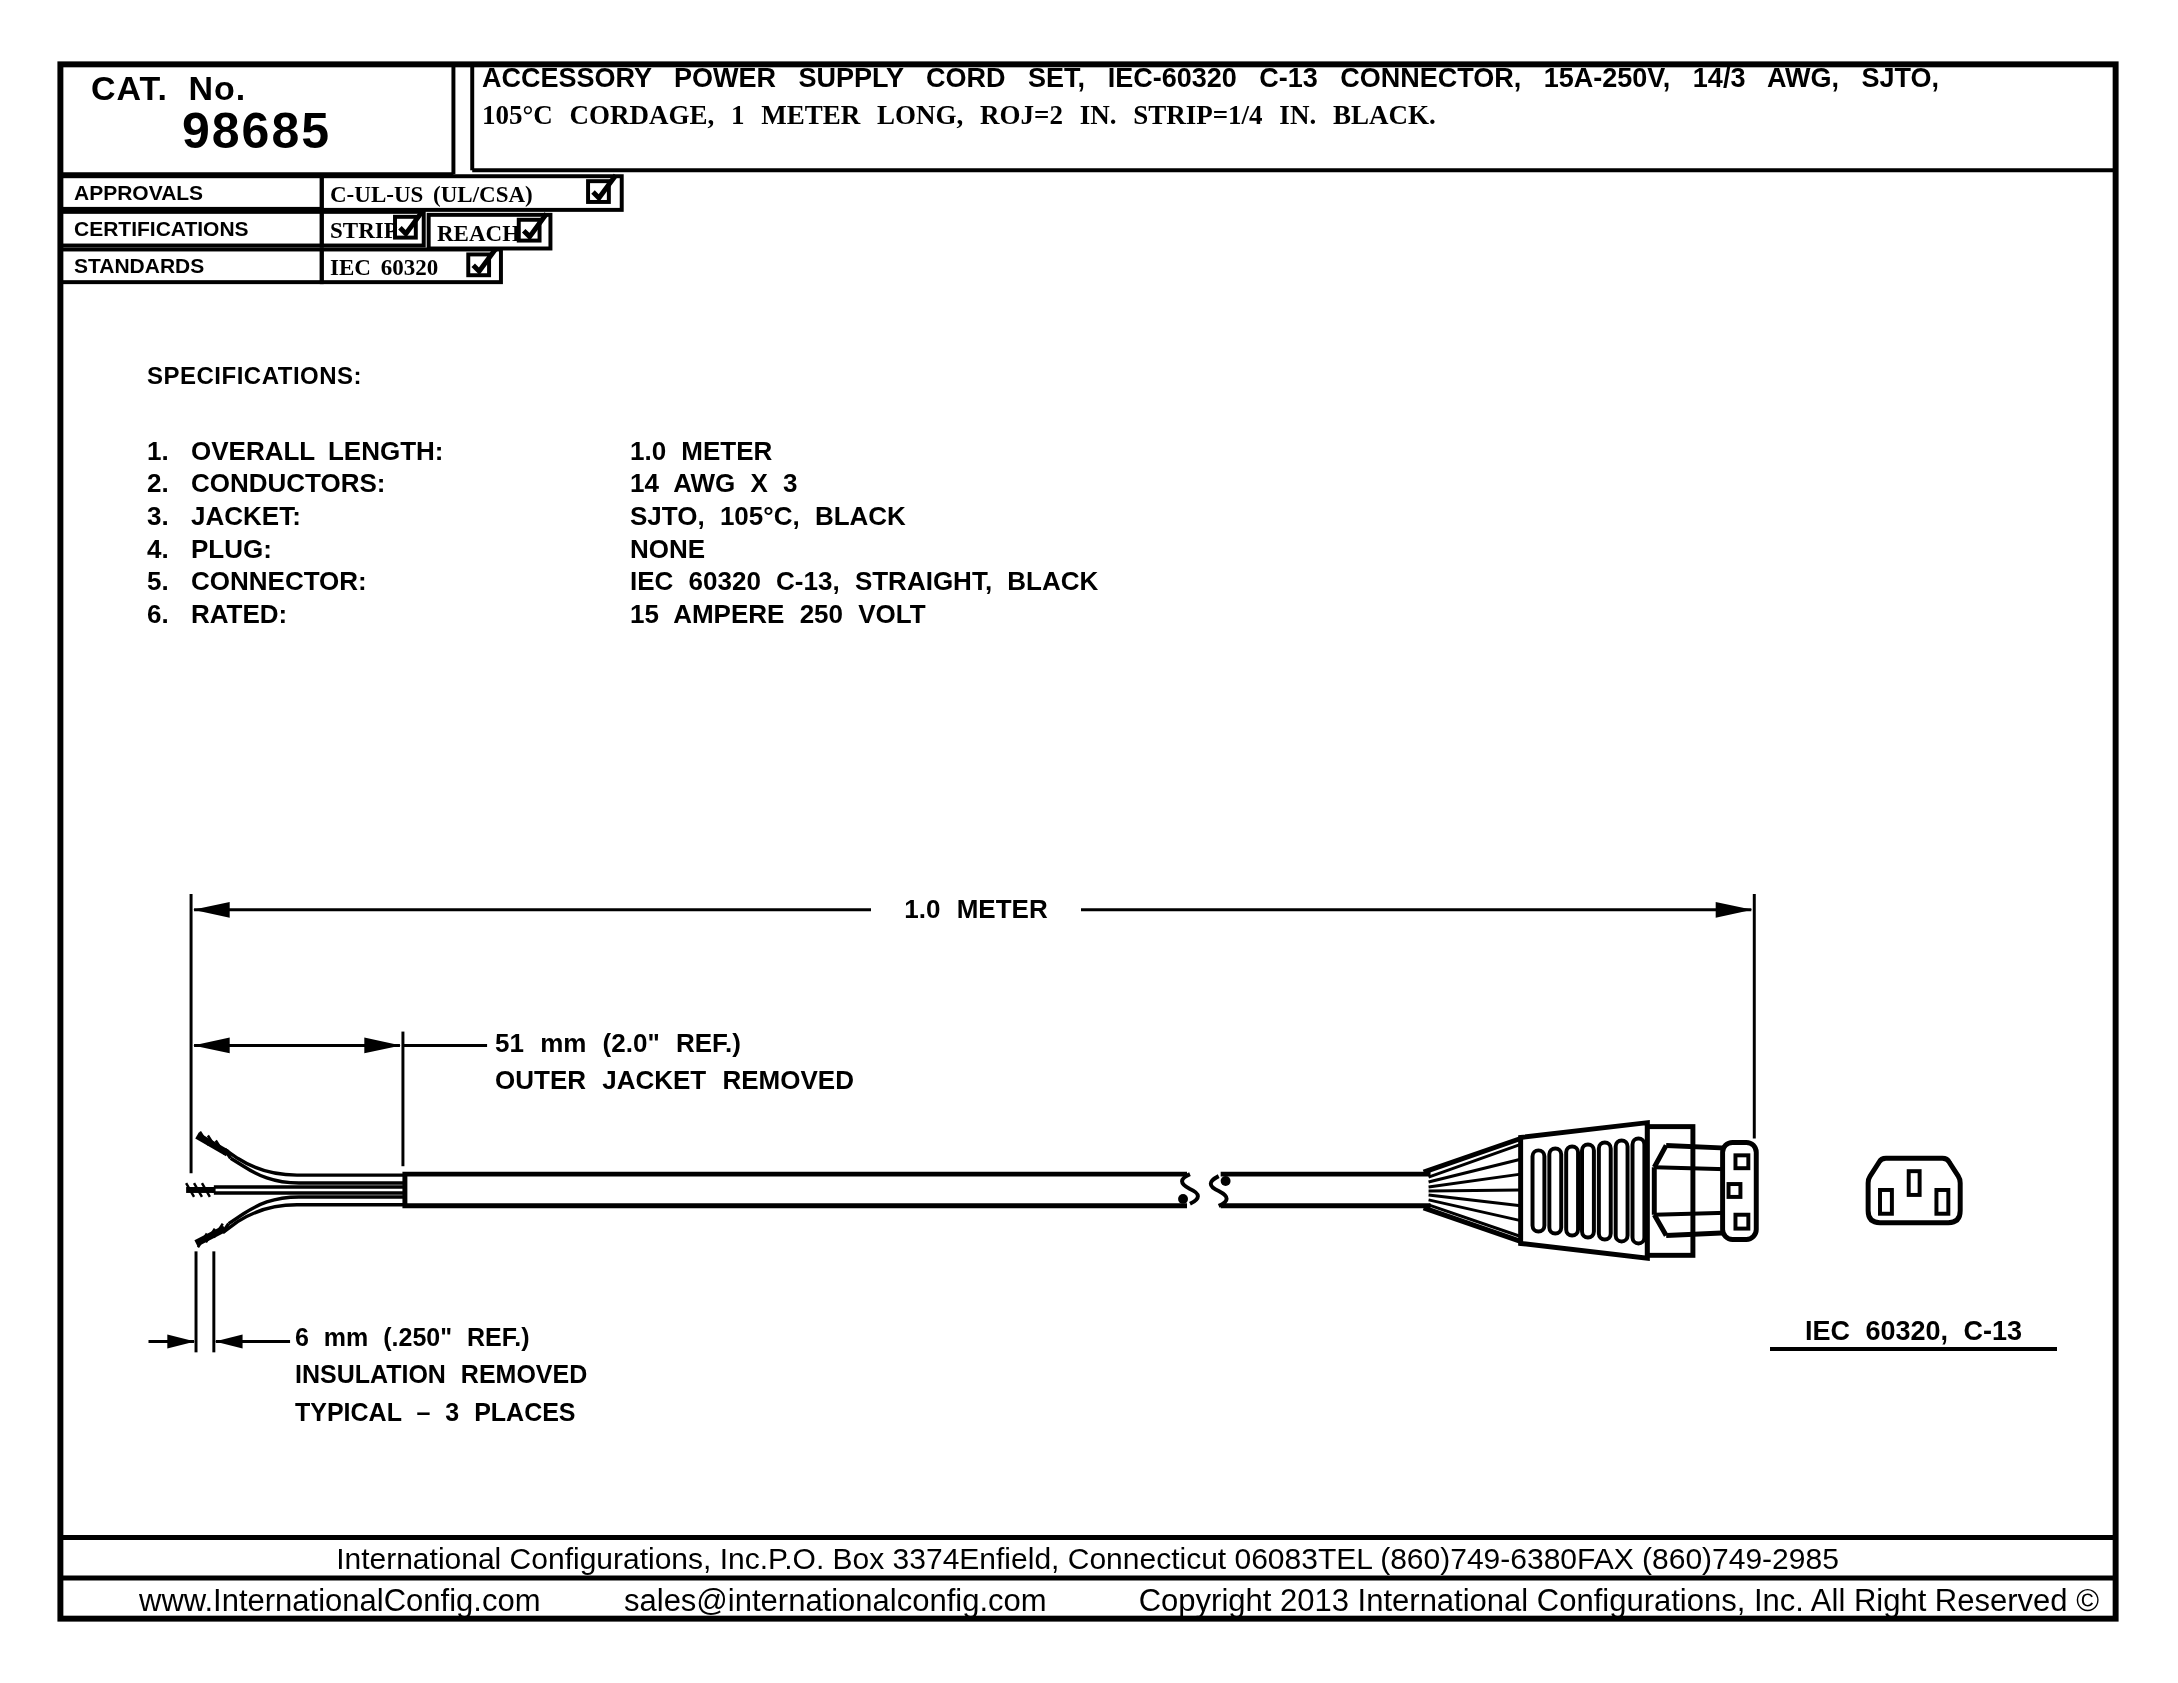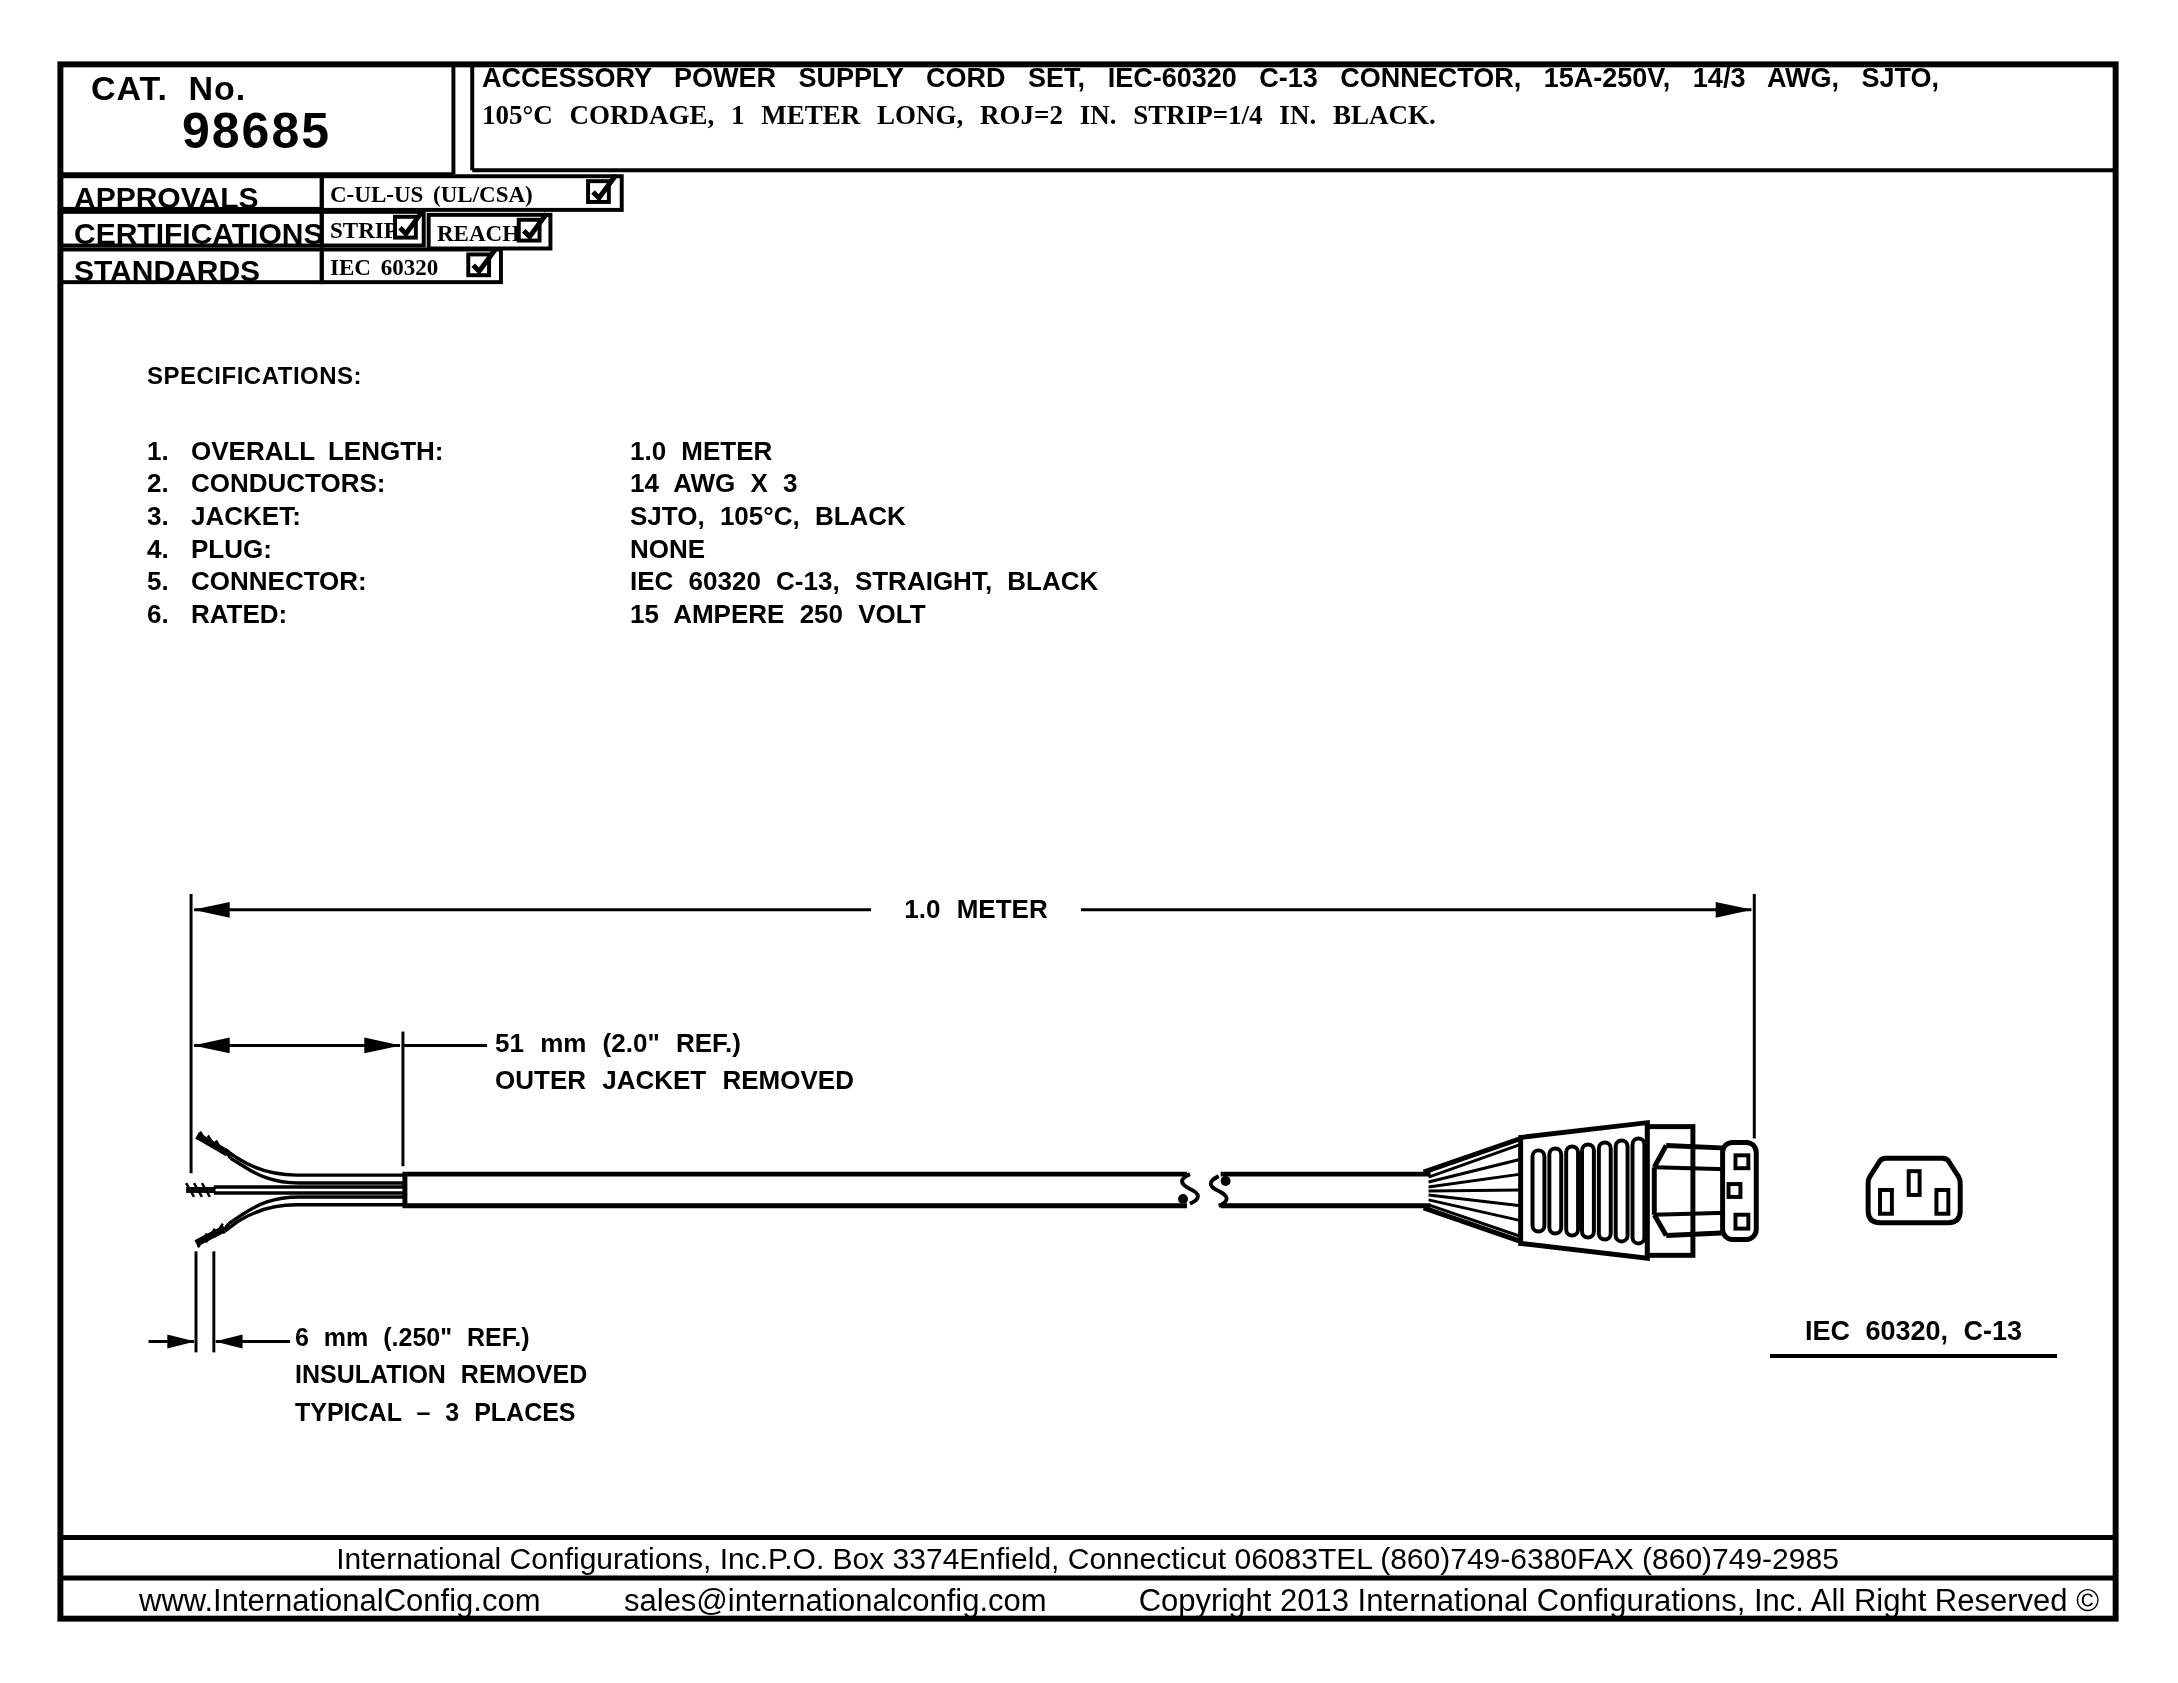--- a/index.html
+++ b/index.html
@@ -5,31 +5,31 @@
   html,body{margin:0;padding:0;background:#ffffff;}
   body{width:2178px;height:1683px;position:relative;overflow:hidden;
        font-family:"Liberation Sans",sans-serif;color:#000;}
   .abs{position:absolute;white-space:nowrap;}
   .cad{font-family:"Liberation Sans",sans-serif;font-weight:700;color:#000;}
   svg{position:absolute;left:0;top:0;}
   .cat-label{left:91px;top:69px;font-size:34px;word-spacing:10px;letter-spacing:1px;}
   .cat-number{left:60px;top:102px;width:393px;text-align:center;font-size:50px;letter-spacing:2px;}
   .desc-line1{left:482px;top:63px;font-size:27px;word-spacing:15px;}
   .desc-line2{left:482px;top:100px;font-size:27px;word-spacing:10px;font-family:Liberation Serif, serif;}
-  .appr-label{font-size:30px;left:74px;}
+  .appr-label{font-size:21px;left:74px;}
   .appr-val{font-size:23px;word-spacing:4px;font-family:Liberation Serif, serif;}
   .spec-heading{left:147px;top:362px;font-size:24px;letter-spacing:0.5px;}
   .spec-row{height:33px;font-size:26px;}
   .spec-num{position:absolute;left:0;top:0;}
   .spec-label{position:absolute;left:44px;top:0;word-spacing:6px;}
   .spec-value{position:absolute;left:483px;top:0;word-spacing:8px;}
   .dim-text{font-size:26px;word-spacing:9px;}
   .dim-small{font-size:25px;word-spacing:8px;}
   .iec-label{left:1770px;top:1316px;width:287px;text-align:center;font-size:27px;
-             word-spacing:8px;border-bottom:4px solid #000;padding-bottom:7px;}
+             word-spacing:8px;border-bottom:4px solid #000;}
   .footer1{left:60px;top:1542px;width:2055px;display:flex;justify-content:center;
            font-size:30px;font-weight:400;}
   .footer2{font-size:31px;font-weight:400;top:1583px;}
 </style>
 </head>
 <body>
 
 <svg width="2178" height="1683" viewBox="0 0 2200 1700">
   <g stroke="#000" fill="none">
 

